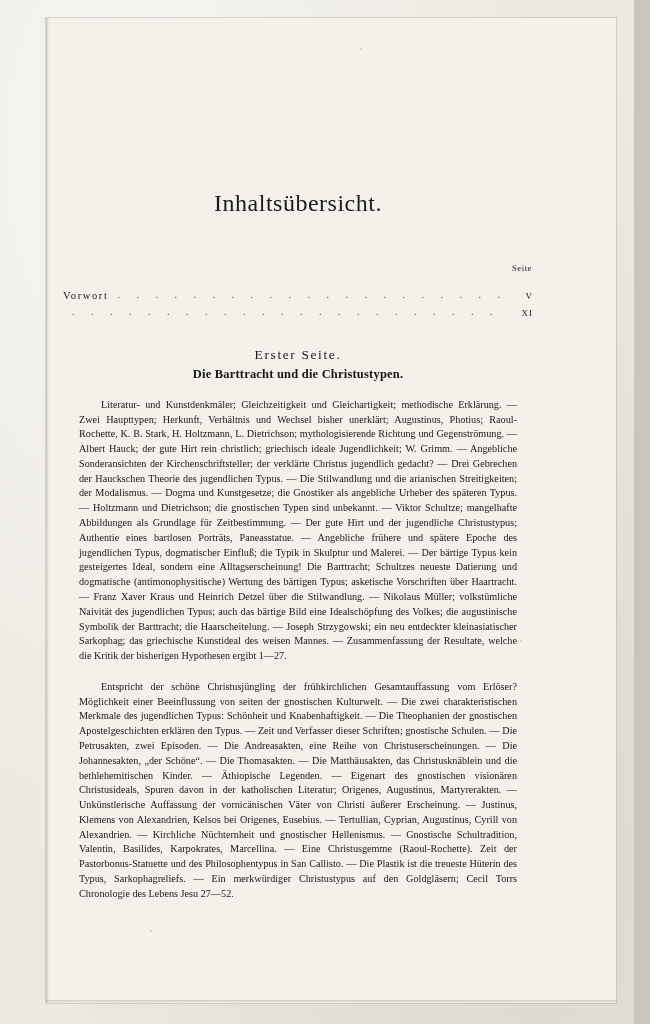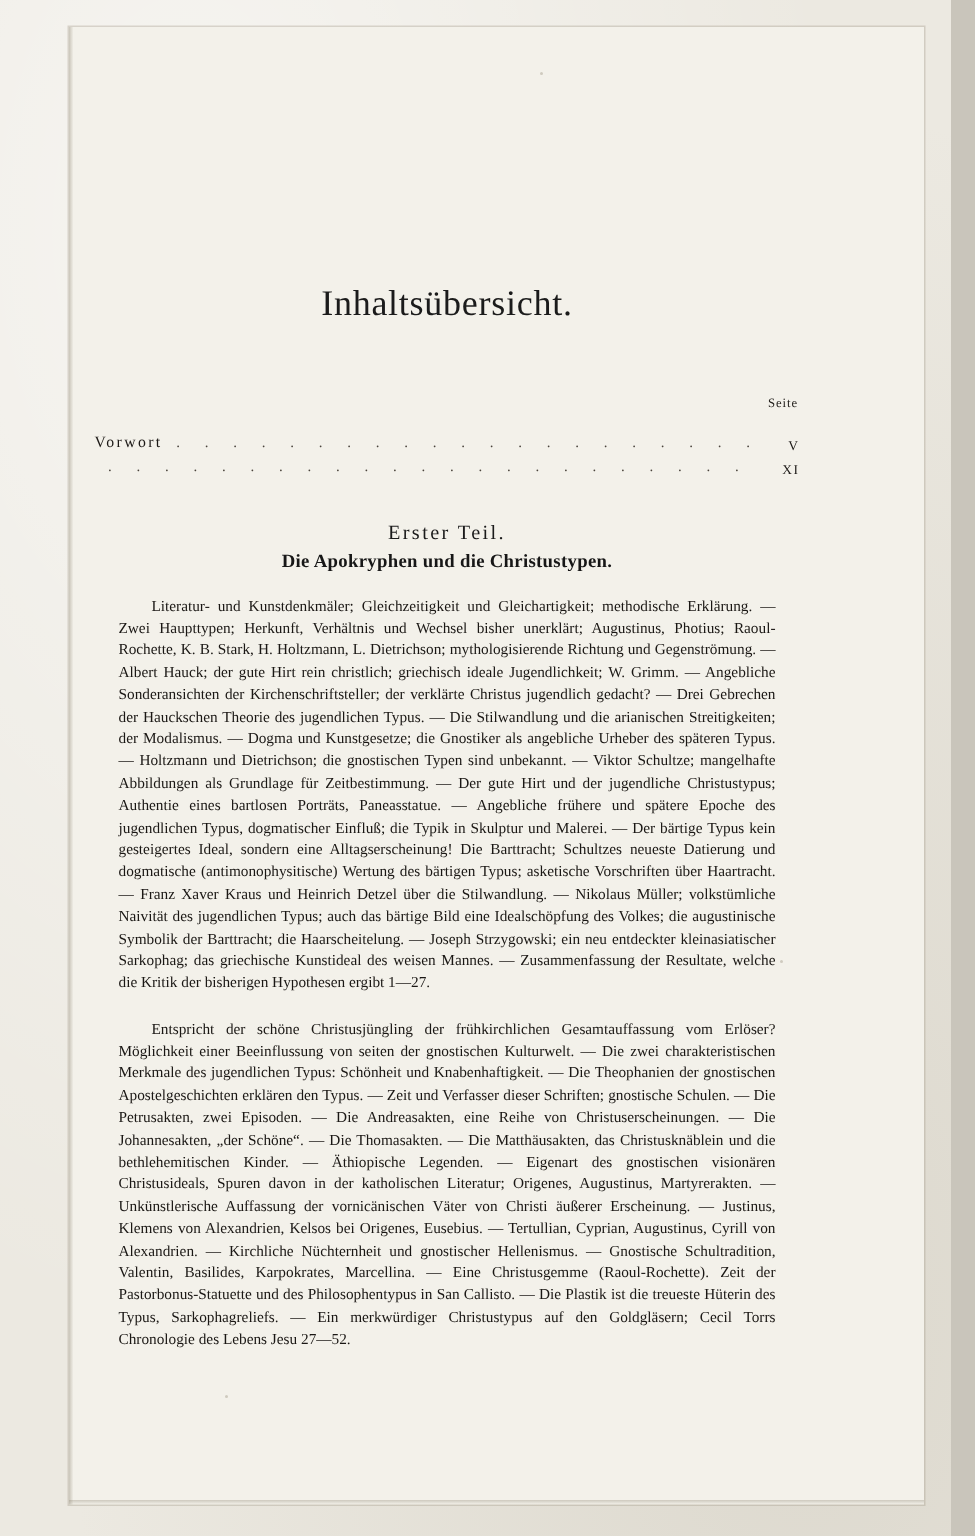--- a/index.html
+++ b/index.html
@@ -52,21 +52,21 @@
   .seite-label {
     text-align: right;
     font-size: 8.5px;
     letter-spacing: 0.6px;
     color: #23201c;
     margin-bottom: 15px;
     padding-right: 1px;
   }
   .toc-row {
     display: flex;
-    align-items: flex-end;
+    align-items: center;
     font-size: 10.5px;
     color: #1d1a17;
     line-height: 1.6;
   }
   .toc-name {
     letter-spacing: 1.6px;
     white-space: nowrap;
   }
   .toc-dots {
     flex: 1;
@@ -171,21 +171,21 @@
         <span class="toc-dots">. . . . . . . . . . . . . . . . . . . . . . . . . . . . .</span>
         <span class="toc-page">V</span>
       </div>
 
       <div class="toc-row">
         <span class="toc-dots">. . . . . . . . . . . . . . . . . . . . . . . . . . . . .</span>
         <span class="toc-page">XI</span>
       </div>
     </div>
 
-    <h2 class="part-title">Erster Teil.</h2>
-    <h3 class="part-subtitle">Die Apokryphen und die Christustypen.</h3>
+    <h2 class="part-title">Erster Seite.</h2>
+    <h3 class="part-subtitle">Die Barttracht und die Christustypen.</h3>
 
     <p class="para">Literatur- und Kunstdenkmäler; Gleichzeitigkeit und Gleichartigkeit; methodische Erklärung. — Zwei Haupttypen; Herkunft, Verhältnis und Wechsel bisher unerklärt; Augustinus, Photius; Raoul-Rochette, K. B. Stark, H. Holtzmann, L. Dietrichson; mythologisierende Richtung und Gegenströmung. — Albert Hauck; der gute Hirt rein christlich; griechisch ideale Jugendlichkeit; W. Grimm. — Angebliche Sonderansichten der Kirchenschriftsteller; der verklärte Christus jugendlich gedacht? — Drei Gebrechen der Hauckschen Theorie des jugendlichen Typus. — Die Stilwandlung und die arianischen Streitigkeiten; der Modalismus. — Dogma und Kunstgesetze; die Gnostiker als angebliche Urheber des späteren Typus. — Holtzmann und Dietrichson; die gnostischen Typen sind unbekannt. — Viktor Schultze; mangelhafte Abbildungen als Grundlage für Zeitbestimmung. — Der gute Hirt und der jugendliche Christustypus; Authentie eines bartlosen Porträts, Paneasstatue. — Angebliche frühere und spätere Epoche des jugendlichen Typus, dogmatischer Einfluß; die Typik in Skulptur und Malerei. — Der bärtige Typus kein gesteigertes Ideal, sondern eine Alltagserscheinung! Die Barttracht; Schultzes neueste Datierung und dogmatische (antimonophysitische) Wertung des bärtigen Typus; asketische Vorschriften über Haartracht. — Franz Xaver Kraus und Heinrich Detzel über die Stilwandlung. — Nikolaus Müller; volkstümliche Naivität des jugendlichen Typus; auch das bärtige Bild eine Idealschöpfung des Volkes; die augustinische Symbolik der Barttracht; die Haarscheitelung. — Joseph Strzygowski; ein neu entdeckter kleinasiatischer Sarkophag; das griechische Kunstideal des weisen Mannes. — Zusammenfassung der Resultate, welche die Kritik der bisherigen Hypothesen ergibt 1—27.</p>
 
     <p class="para">Entspricht der schöne Christusjüngling der frühkirchlichen Gesamtauffassung vom Erlöser? Möglichkeit einer Beeinflussung von seiten der gnostischen Kulturwelt. — Die zwei charakteristischen Merkmale des jugendlichen Typus: Schönheit und Knabenhaftigkeit. — Die Theophanien der gnostischen Apostelgeschichten erklären den Typus. — Zeit und Verfasser dieser Schriften; gnostische Schulen. — Die Petrusakten, zwei Episoden. — Die Andreasakten, eine Reihe von Christuserscheinungen. — Die Johannesakten, „der Schöne“. — Die Thomasakten. — Die Matthäusakten, das Christusknäblein und die bethlehemitischen Kinder. — Äthiopische Legenden. — Eigenart des gnostischen visionären Christusideals, Spuren davon in der katholischen Literatur; Origenes, Augustinus, Martyrerakten. — Unkünstlerische Auffassung der vornicänischen Väter von Christi äußerer Erscheinung. — Justinus, Klemens von Alexandrien, Kelsos bei Origenes, Eusebius. — Tertullian, Cyprian, Augustinus, Cyrill von Alexandrien. — Kirchliche Nüchternheit und gnostischer Hellenismus. — Gnostische Schultradition, Valentin, Basilides, Karpokrates, Marcellina. — Eine Christusgemme (Raoul-Rochette). Zeit der Pastorbonus-Statuette und des Philosophentypus in San Callisto. — Die Plastik ist die treueste Hüterin des Typus, Sarkophagreliefs. — Ein merkwürdiger Christustypus auf den Goldgläsern; Cecil Torrs Chronologie des Lebens Jesu 27—52.</p>
 
   </div>
 </div>
 
 </body></html>

